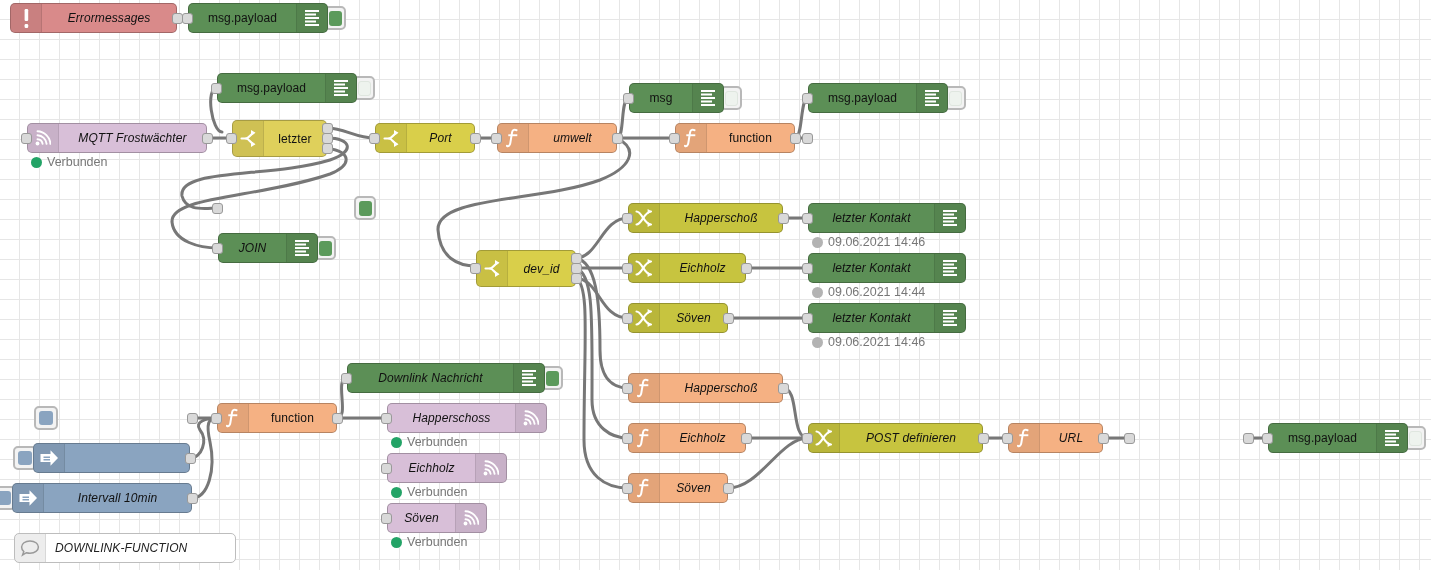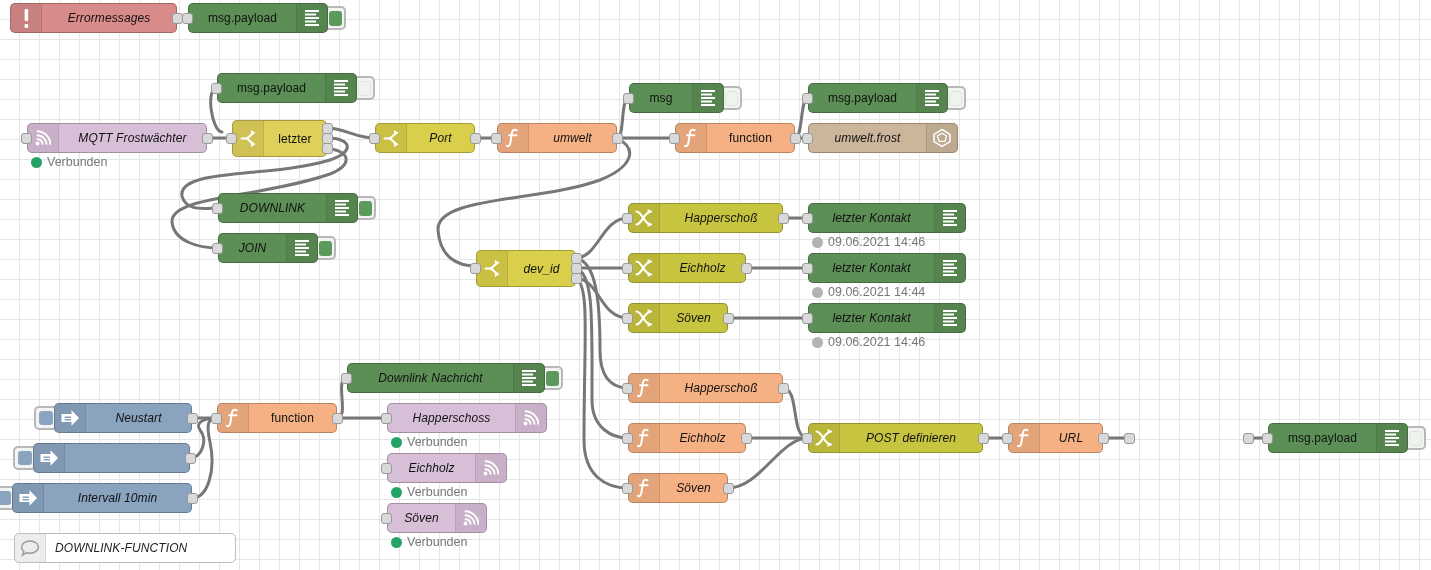--- a/index.html
+++ b/index.html
@@ -290,42 +290,21 @@
           <rect x="0" y="7" width="14" height="2" fill="#fff"></rect>
           <rect x="0" y="10.5" width="11" height="2" fill="#fff"></rect>
           <rect x="0" y="14" width="14" height="2" fill="#fff"></rect>
         </svg>
       </div>
     </div>
     <div class="port" style="left: 802px; top: 92.5px;"></div>
     <div class="dbtn off" style="left: 944px; top: 86px;">
       <i></i>
     </div>
-    <div class="node" style="left: 808px; top: 123px; width: 150px; height: 30px; background: rgb(204, 182, 155);">
-      <div class="lbl center it">umwelt.frost</div>
-      <div class="ic right">
-        <svg xmlns="http://www.w3.org/2000/svg" class="gly" width="20" height="20" viewBox="0 0 20 20">
-          <polygon points="10,1.5 18,6.3 18,13.7 10,18.5 2,13.7 2,6.3" fill="none" stroke="#fff" stroke-width="1.5"></polygon>
-          <polygon points="10,5.2 14.6,8 12.9,13.3 7.1,13.3 5.4,8" fill="none" stroke="#fff" stroke-width="1.3"></polygon>
-        </svg>
-      </div>
-    </div>
     <div class="port" style="left: 802px; top: 132.5px;"></div>
-    <div class="node" style="left: 218px; top: 193px; width: 140px; height: 30px; background: rgb(92, 143, 86);">
-      <div class="lbl center it">DOWNLINK</div>
-      <div class="ic right">
-        <svg xmlns="http://www.w3.org/2000/svg" class="gly" width="14" height="16" viewBox="0 0 14 16">
-          <rect x="0" y="0" width="14" height="2" fill="#fff"></rect>
-          <rect x="0" y="3.5" width="11" height="2" fill="#fff"></rect>
-          <rect x="0" y="7" width="14" height="2" fill="#fff"></rect>
-          <rect x="0" y="10.5" width="11" height="2" fill="#fff"></rect>
-          <rect x="0" y="14" width="14" height="2" fill="#fff"></rect>
-        </svg>
-      </div>
-    </div>
     <div class="port" style="left: 212px; top: 202.5px;"></div>
     <div class="dbtn on" style="left: 354px; top: 196px;">
       <i></i>
     </div>
     <div class="node" style="left: 218px; top: 233px; width: 100px; height: 30px; background: rgb(92, 143, 86);">
       <div class="lbl center it">JOIN</div>
       <div class="ic right">
         <svg xmlns="http://www.w3.org/2000/svg" class="gly" width="14" height="16" viewBox="0 0 14 16">
           <rect x="0" y="0" width="14" height="2" fill="#fff"></rect>
           <rect x="0" y="3.5" width="11" height="2" fill="#fff"></rect>
@@ -512,29 +491,20 @@
           <rect x="0" y="7" width="14" height="2" fill="#fff"></rect>
           <rect x="0" y="10.5" width="11" height="2" fill="#fff"></rect>
           <rect x="0" y="14" width="14" height="2" fill="#fff"></rect>
         </svg>
       </div>
     </div>
     <div class="port" style="left: 1262px; top: 432.5px;"></div>
     <div class="dbtn off" style="left: 1404px; top: 426px;">
       <i></i>
     </div>
-    <div class="node" style="left: 54px; top: 403px; width: 138px; height: 30px; background: rgb(138, 164, 192);">
-      <div class="ic">
-        <svg xmlns="http://www.w3.org/2000/svg" class="gly" width="20" height="18" viewBox="0 0 20 18">
-          <path d="M1.5 5 H11.5 V1.2 L19 9 L11.5 16.8 V13 H1.5 Z" fill="#fff"></path>
-          <path d="M4.5 8.3 H11 M4.5 10.7 H11" stroke="#8aa4c0" stroke-width="1.4"></path>
-        </svg>
-      </div>
-      <div class="lbl center it">Neustart</div>
-    </div>
     <div class="port" style="left: 187px; top: 412.5px;"></div>
     <div class="ibtn" style="left: 34px; top: 406px;">
       <i></i>
     </div>
     <div class="node" style="left: 33px; top: 443px; width: 157px; height: 30px; background: rgb(138, 164, 192);">
       <div class="ic">
         <svg xmlns="http://www.w3.org/2000/svg" class="gly" width="20" height="18" viewBox="0 0 20 18">
           <path d="M1.5 5 H11.5 V1.2 L19 9 L11.5 16.8 V13 H1.5 Z" fill="#fff"></path>
           <path d="M4.5 8.3 H11 M4.5 10.7 H11" stroke="#8aa4c0" stroke-width="1.4"></path>
         </svg>

